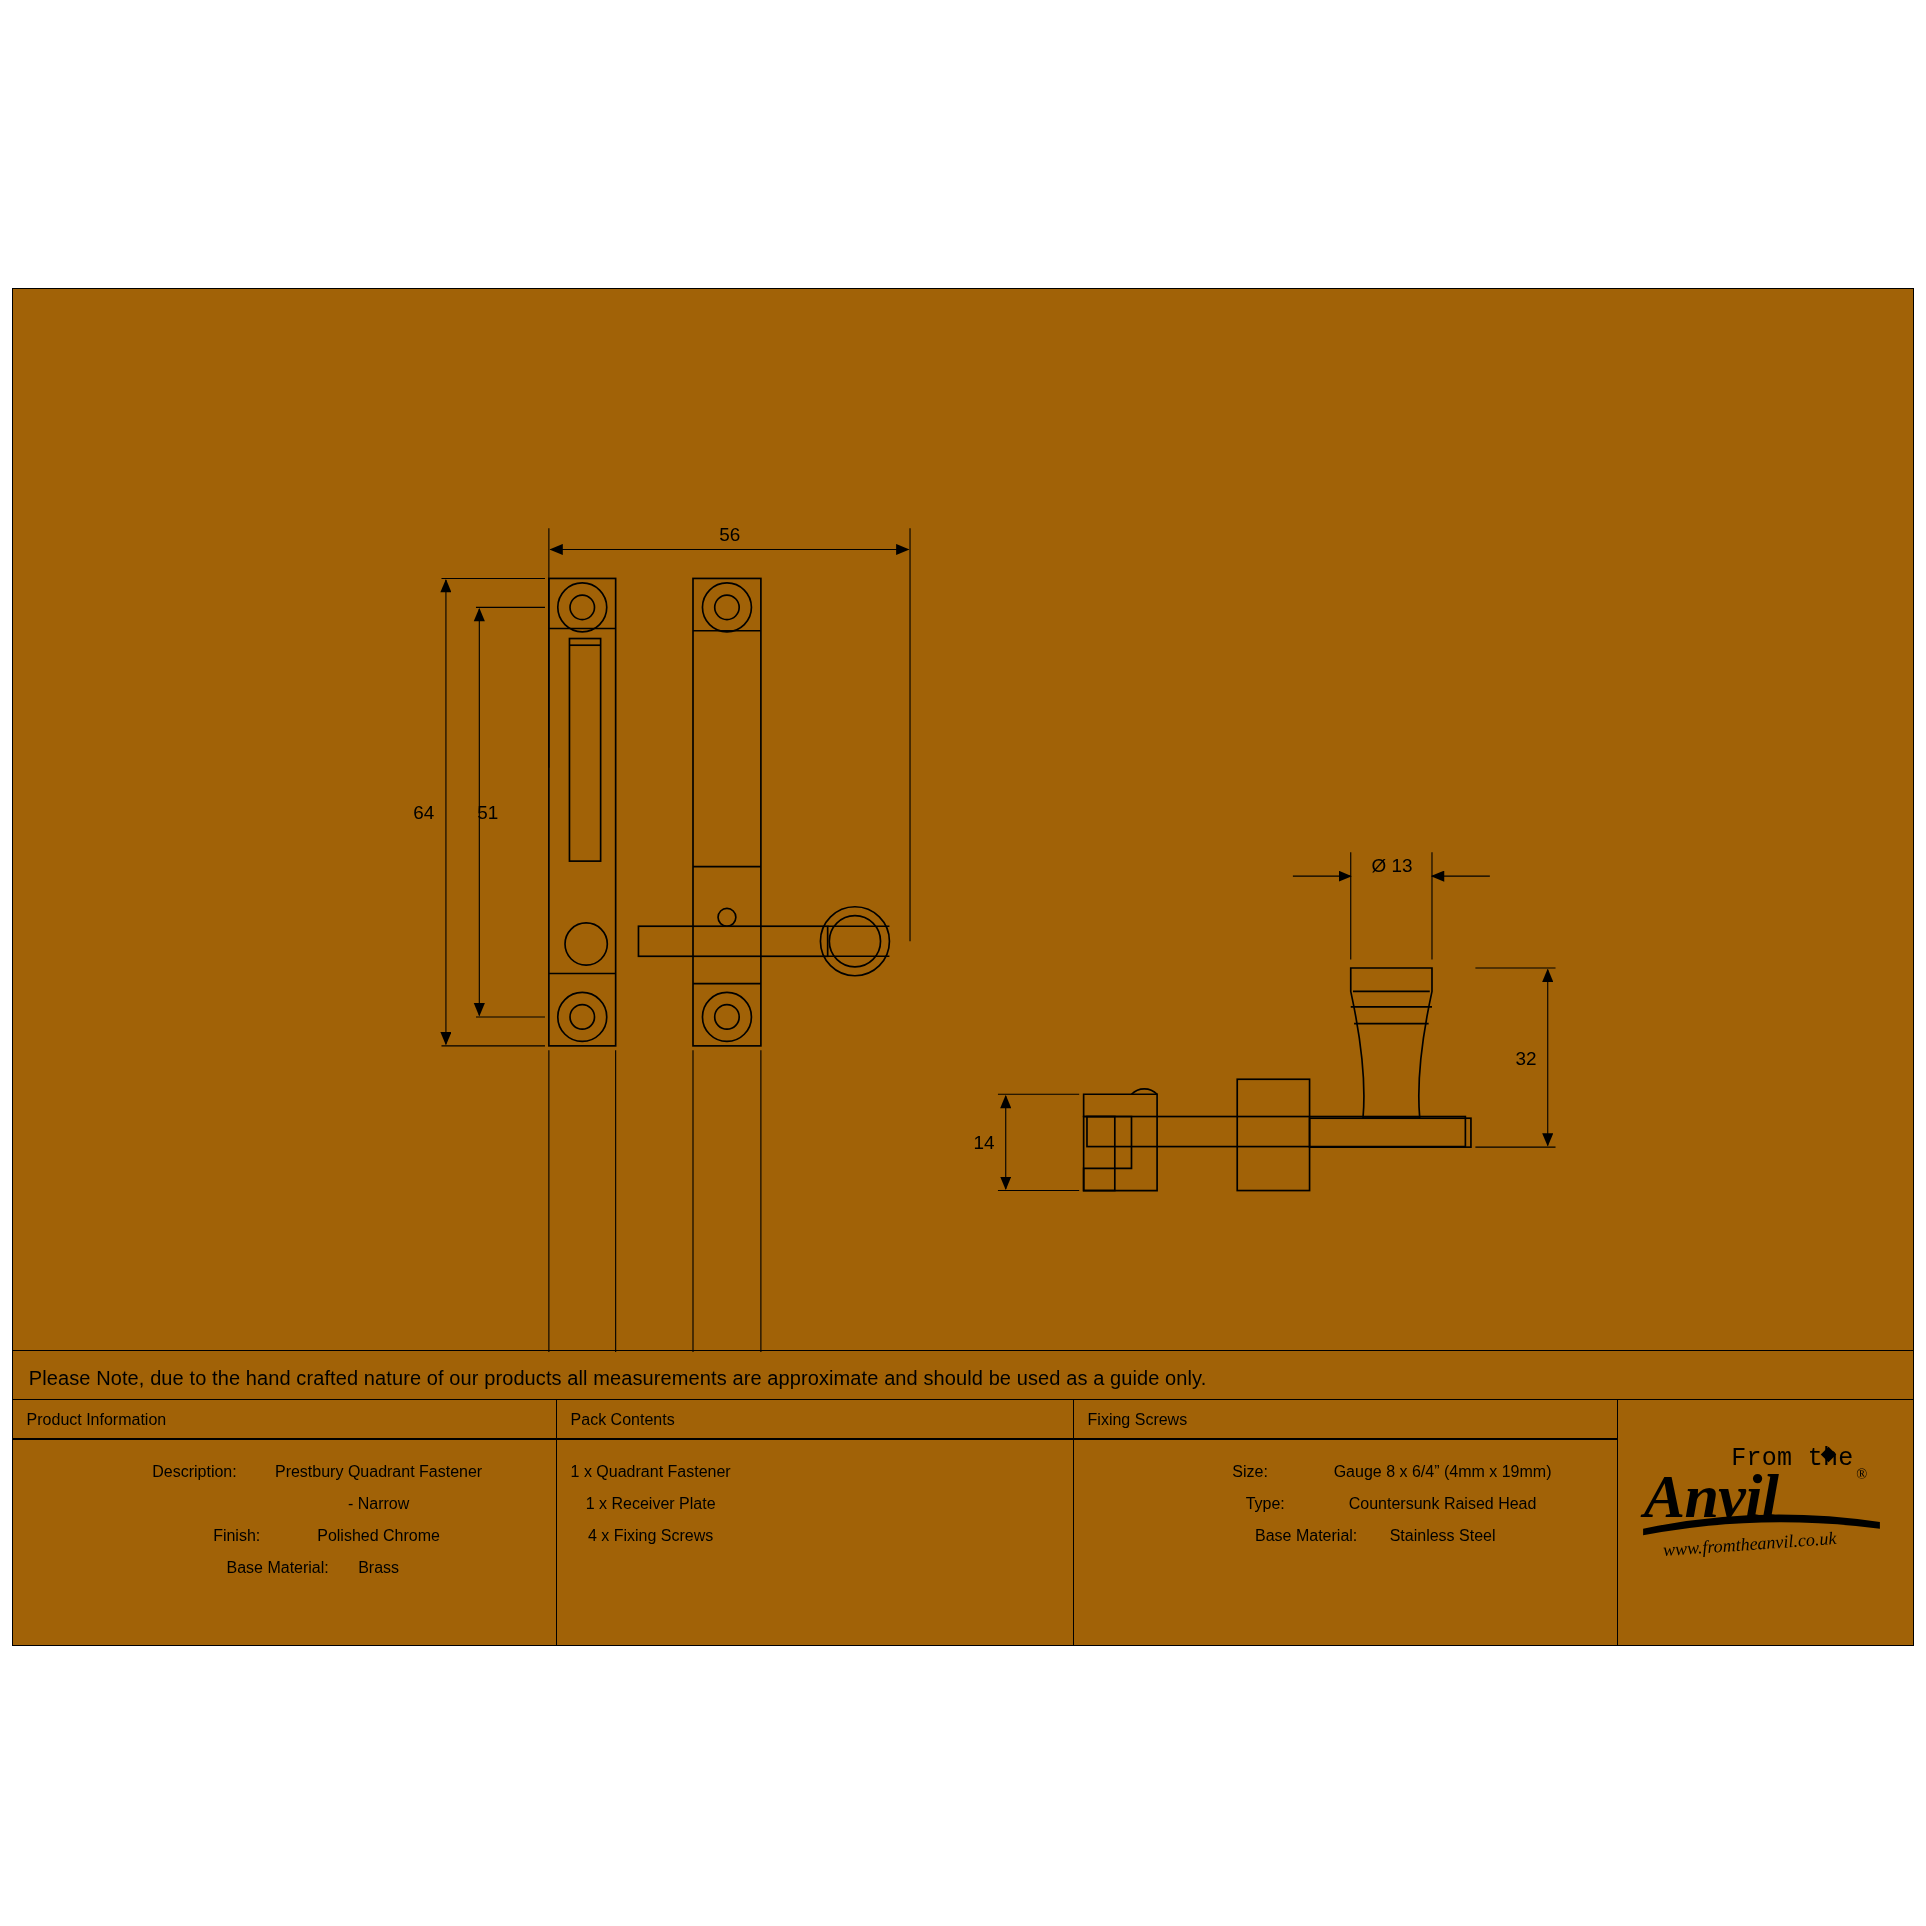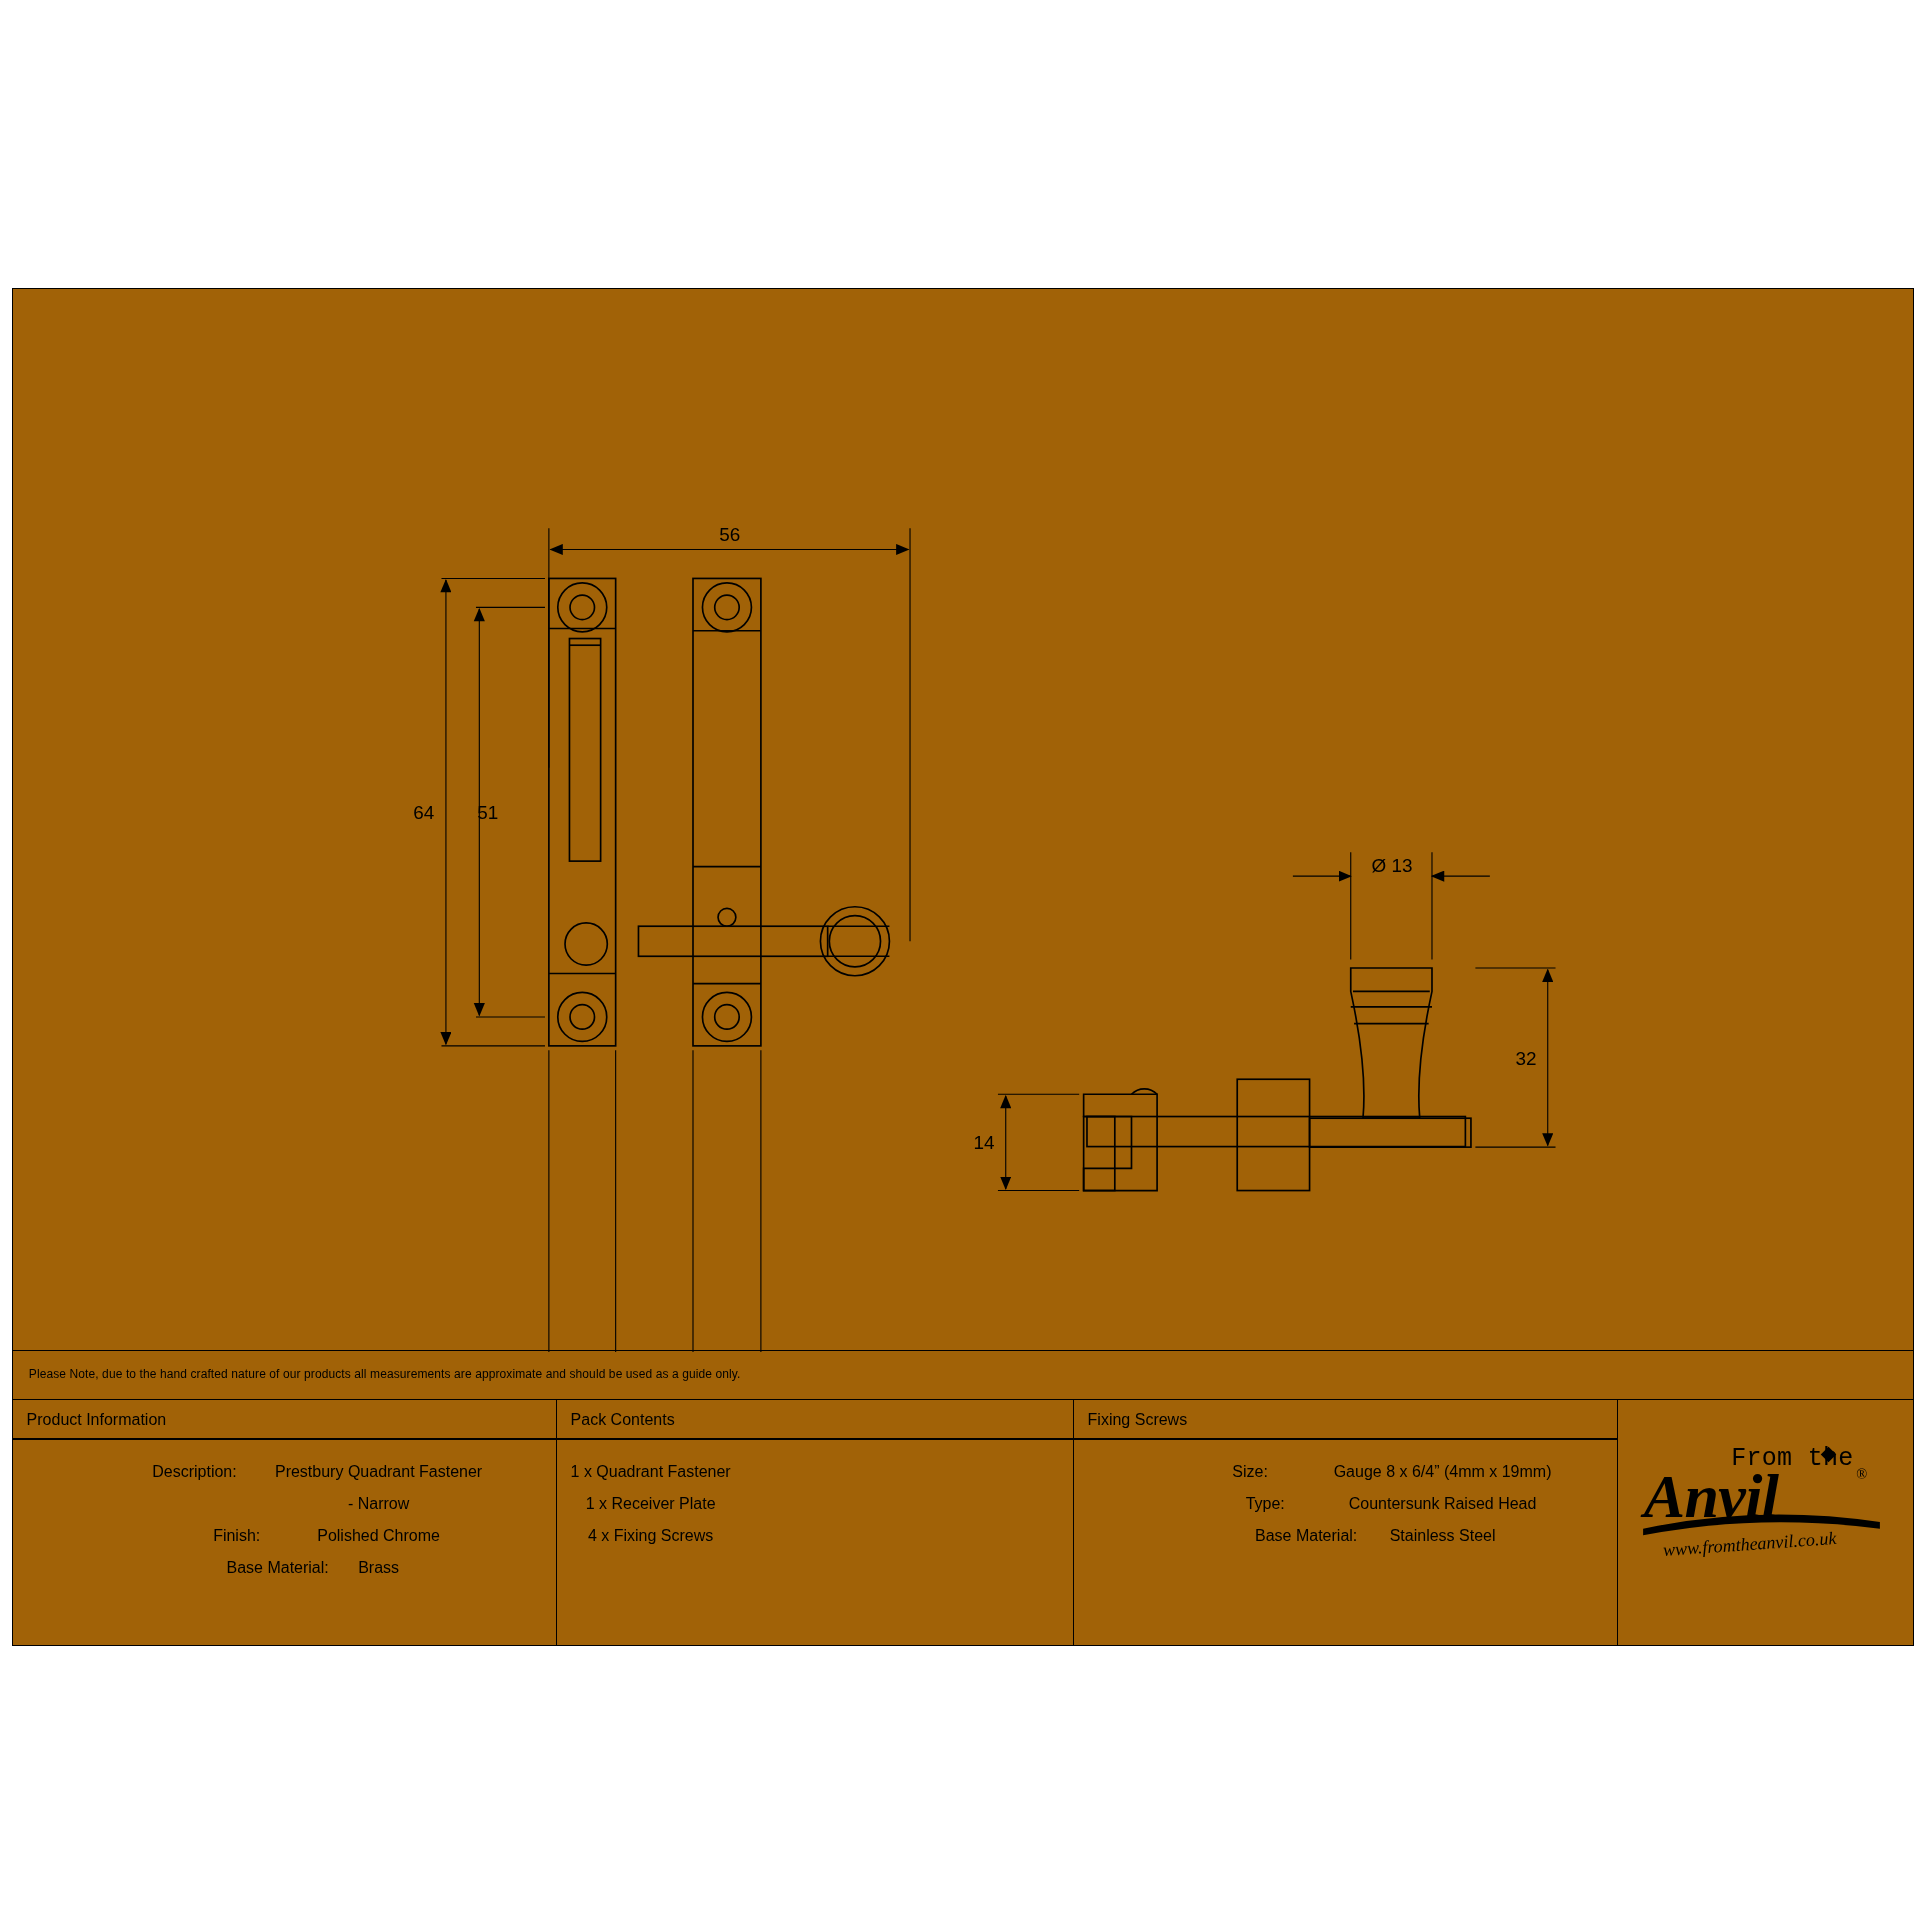--- a/index.html
+++ b/index.html
@@ -44,21 +44,21 @@
     top: 1061px;
     width: 100%;
     height: 49px;
     border-top: 1.7px solid #000;
     box-sizing: border-box;
   }
   #note-text {
     position: absolute;
     left: 15.6px;
     top: 15.6px;
-    font-size: 12px;
+    font-size: 20px;
     letter-spacing: 0.1px;
     white-space: nowrap;
   }
 
   
   #info {
     position: absolute;
     left: 0;
     top: 1110px;
     width: 100%;

